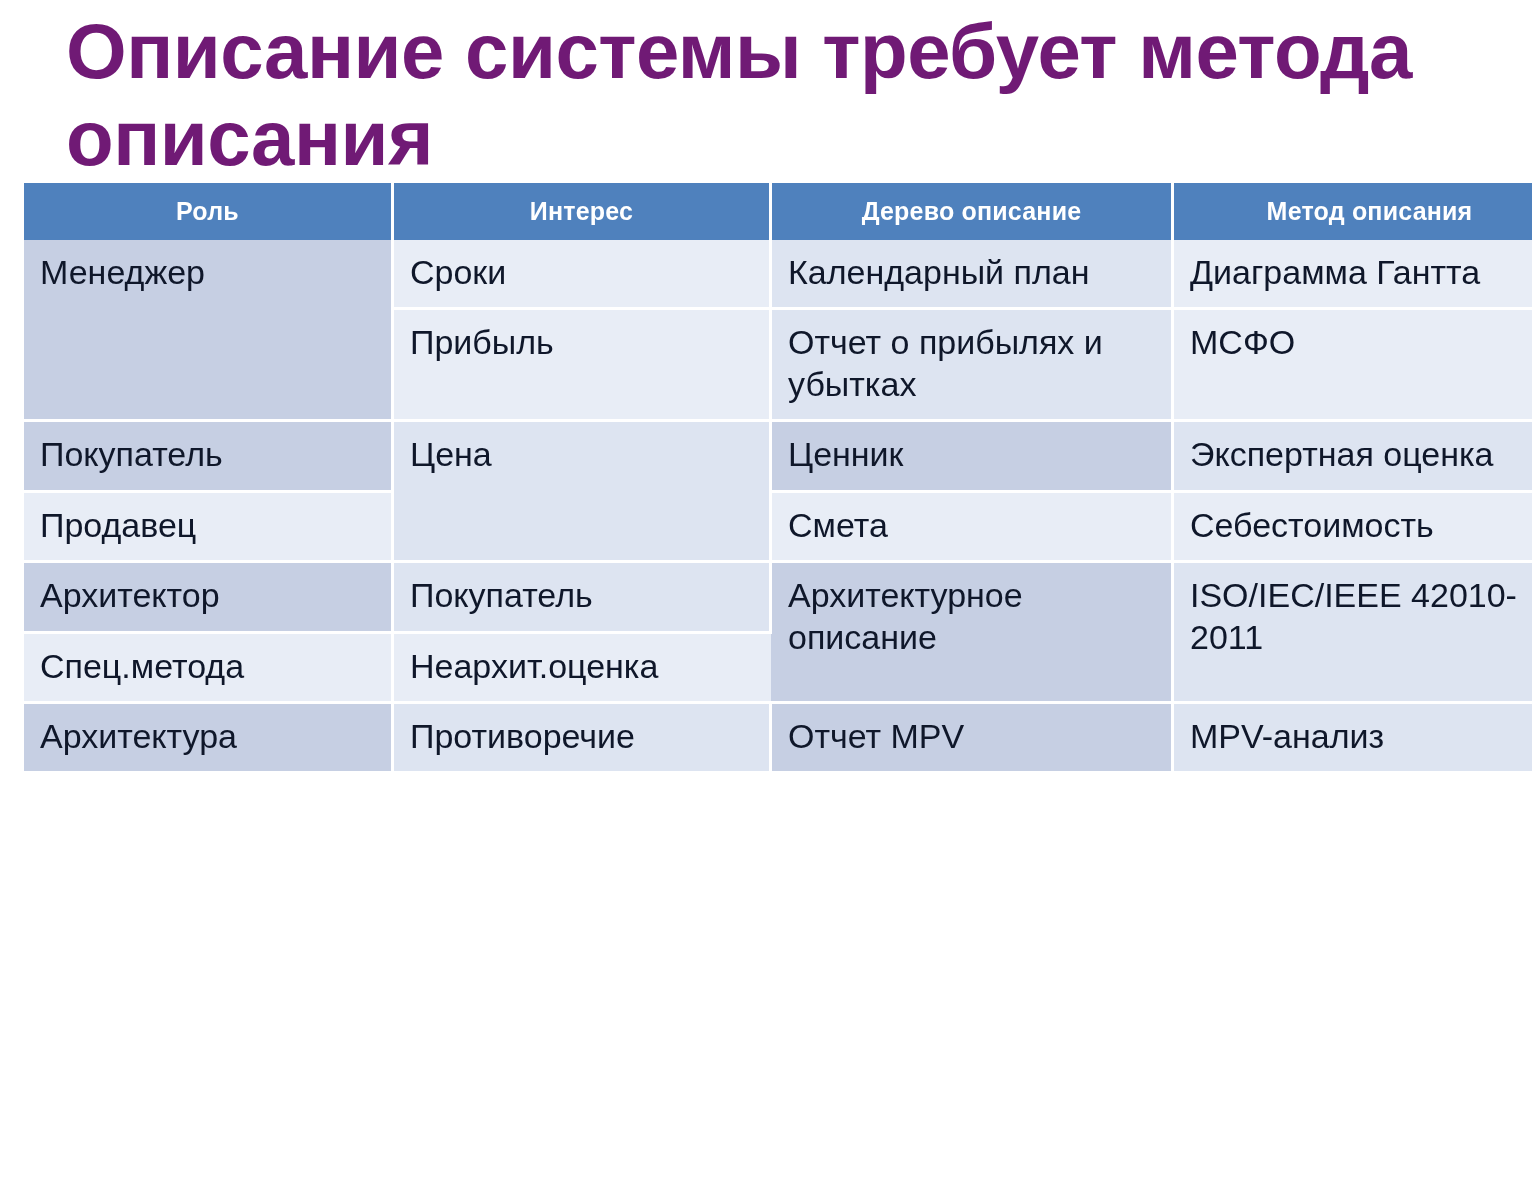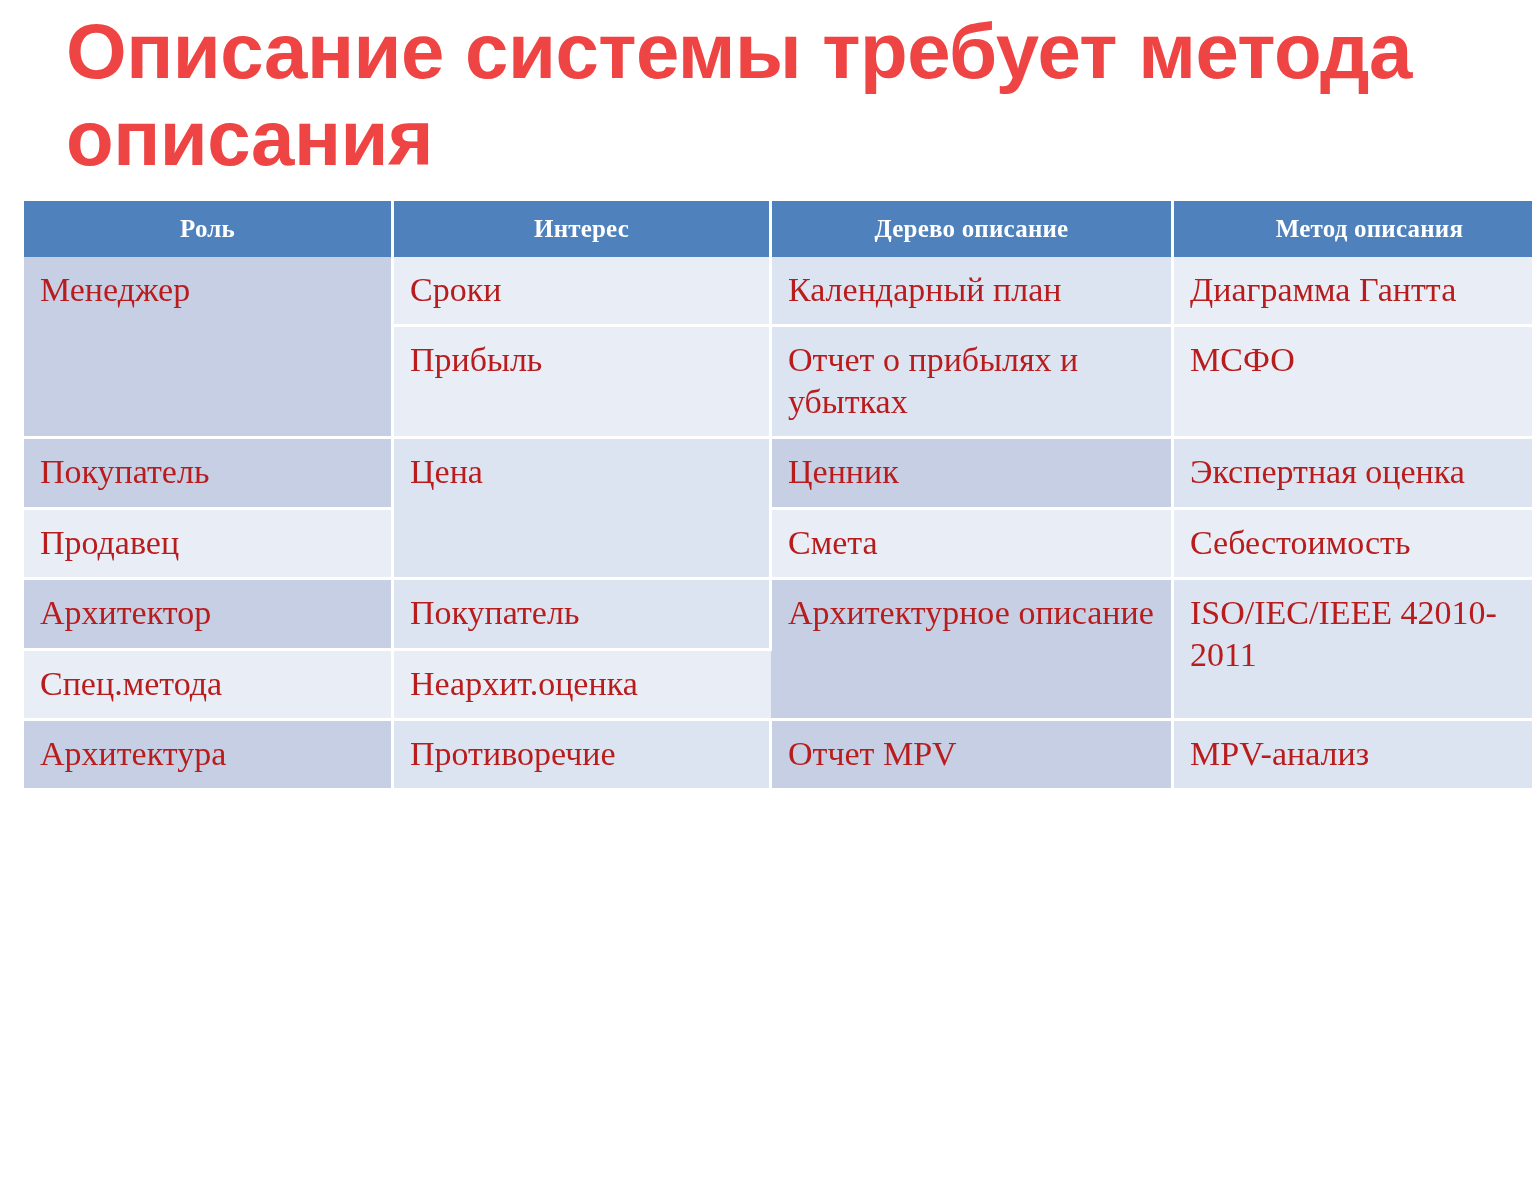--- a/index.html
+++ b/index.html
@@ -19,26 +19,24 @@
     width: 1532px;
     height: 1186px;
     box-sizing: border-box;
   }
   .slide-title {
     font-size: 78px;
     font-weight: bold;
     line-height: 1.12;
     letter-spacing: -0.5px;
     padding: 8px 40px 0 66px;
-    color: #ef4444;
+    color: #701a75;
   }
   .table-wrap {
     padding: 0 24px 0 24px;
-    margin-top: 18px;
-    font-family: Liberation Serif, serif;
   }
   table.spec {
     border-collapse: collapse;
     width: 1484px;
     table-layout: fixed;
   }
   table.spec th {
     background: #4f81bd;
     color: #ffffff;
     font-size: 25px;
@@ -51,21 +49,21 @@
   table.spec th:last-child { border-right: none; }
 
   table.spec td {
     font-size: 34px;
     font-weight: normal;
     vertical-align: top;
     padding: 12px 16px 14px 16px;
     border-right: 3px solid #ffffff;
     border-bottom: 3px solid #ffffff;
     line-height: 1.22;
-    color: #b91c1c;
+    color: #0f172a;
   }
   table.spec td:last-child { border-right: none; }
 
   
   .band-dark { background: #c6cfe3; }
   .band-light { background: #e8edf6; }
   .band-mid  { background: #dde4f1; }
 
   .col-role { width: 355px; }
   .col-interest { width: 363px; }

